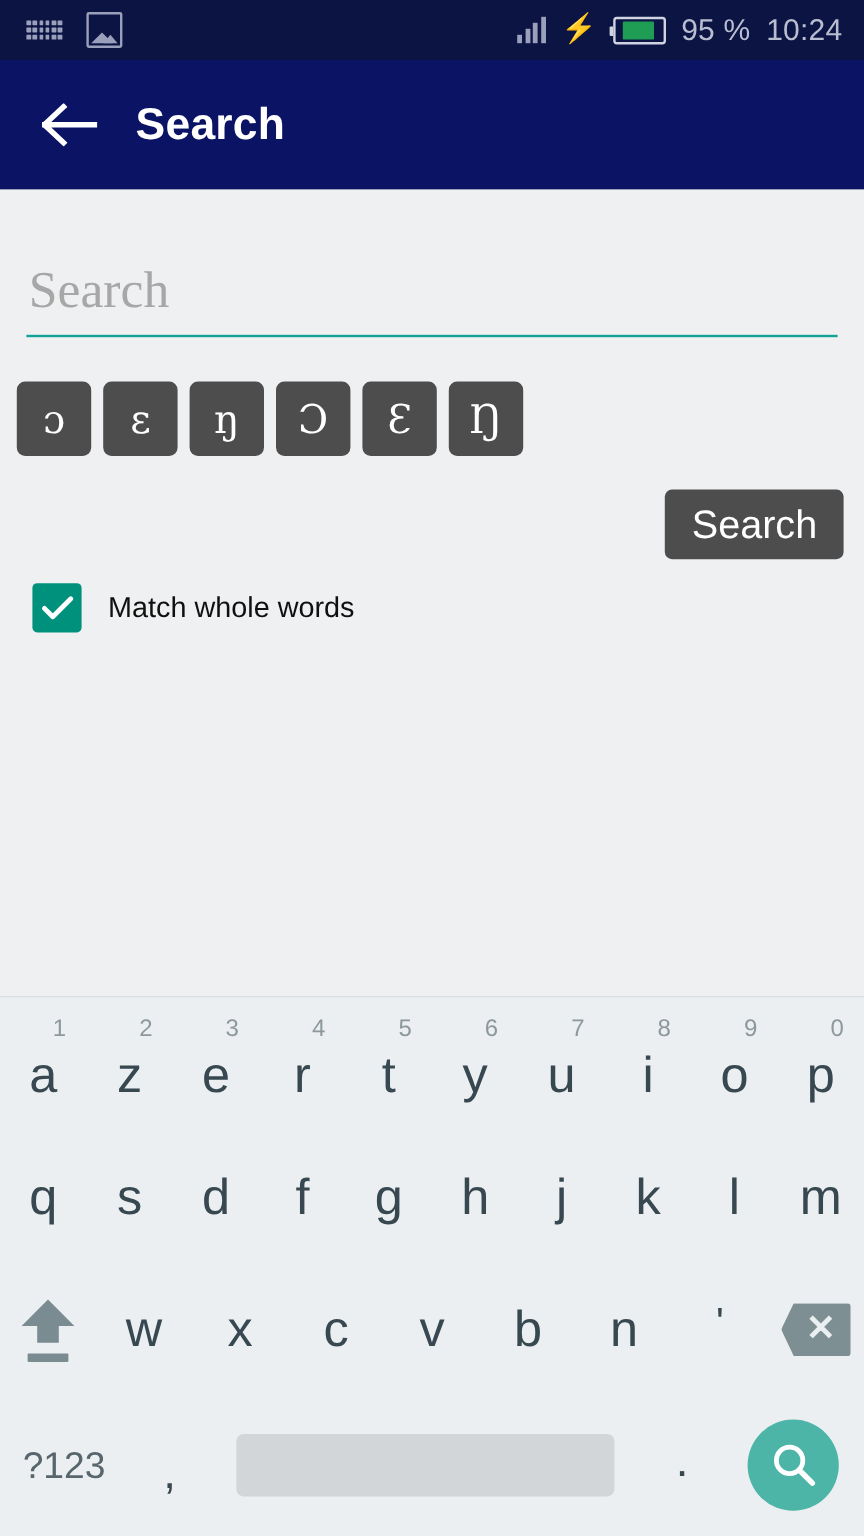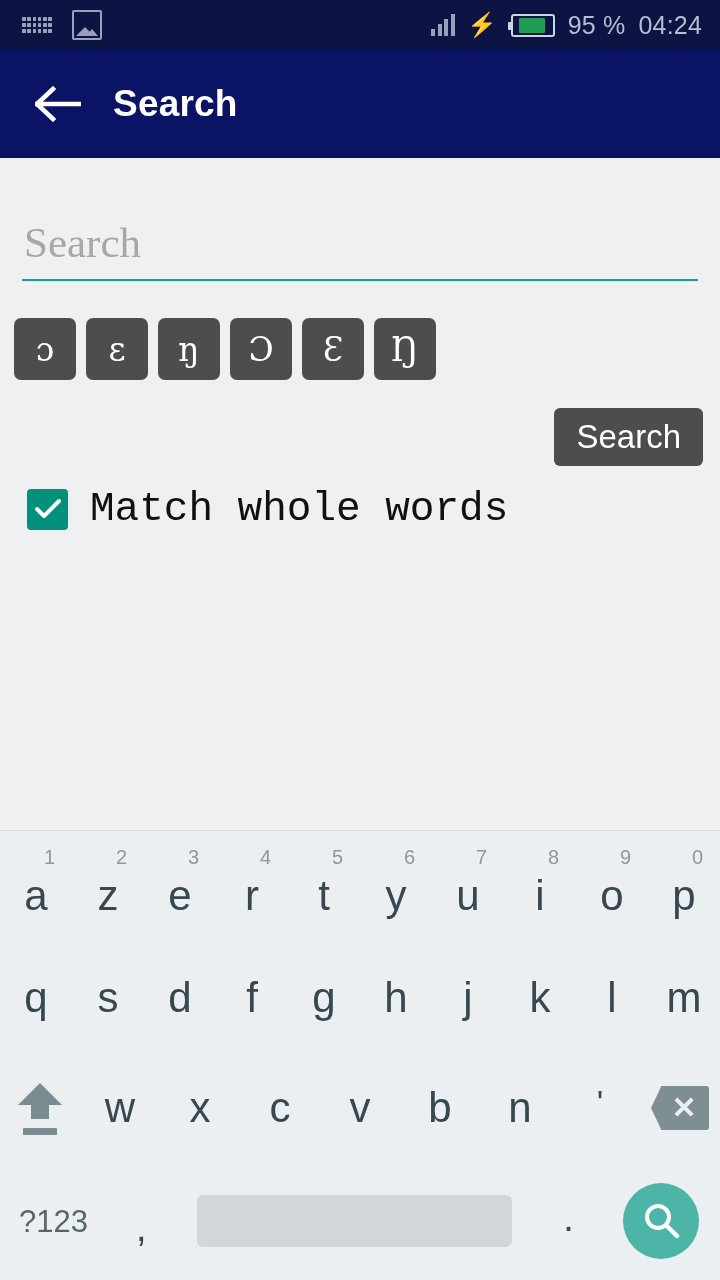--- a/index.html
+++ b/index.html
@@ -235,23 +235,23 @@
     width: 41px; height: 41px;
     background: #00917c;
     border-radius: 4px;
     display: flex;
     align-items: center;
     justify-content: center;
     flex: none;
   }
   #match-label {
     margin-left: 22px;
-    font-size: 41px;
+    font-size: 24px;
     color: #101010;
-    font-family: Liberation Mono, monospace;
+    font-family: Liberation Sans, sans-serif;
   }
 
   
   #keyboard {
     position: absolute;
     left: 0; top: 830px;
     width: 720px; height: 450px;
     background: #eceff1;
     border-top: 1px solid #dadde0;
   }
@@ -320,21 +320,21 @@
   }
   .backspace-glyph span {
     color: #eceff1;
     font-size: 30px;
     line-height: 1;
     margin-left: 8px;
     font-weight: bold;
   }
 
   
-  #kb-row-4 { justify-content: center; }
+  #kb-row-4 { justify-content: flex-end; }
   #key-sym { flex: 1.55 1 0; }
   #key-sym .kb-letter { font-size: 31px; color: #57666d; }
   #key-comma { flex: 1 1 0; }
   #key-space { flex: 5.2 1 0; }
   #key-period { flex: 1 1 0; }
   #key-fab { flex: 1.7 1 0; }
   .space-bar {
     width: 88%;
     height: 52px;
     background: #d2d6d9;
@@ -389,21 +389,21 @@
         <i></i>
           <i></i>
           <i></i>
           <i></i>
       </span>
       <span class="bolt-icon">⚡</span>
       <span class="battery-icon">
         <span class="battery-fill" id="battery-fill" style="width: 72%;"></span>
       </span>
       <span class="sb-text">95 %</span>
-      <span class="sb-text">04:24</span>
+      <span class="sb-text">10:24</span>
     </div>
   </div>
 
   <div id="app-bar">
     <div id="back-button">
       <svg class="back-arrow-svg" width="46" height="36" viewBox="0 0 46 36">
         <path d="M2 18 L18 3 M2 18 L18 33 M2 18 L44 18" stroke="#ffffff" stroke-width="4.5" fill="none" stroke-linecap="square"></path>
       </svg>
     </div>
     <div id="app-bar-title">Search</div>

